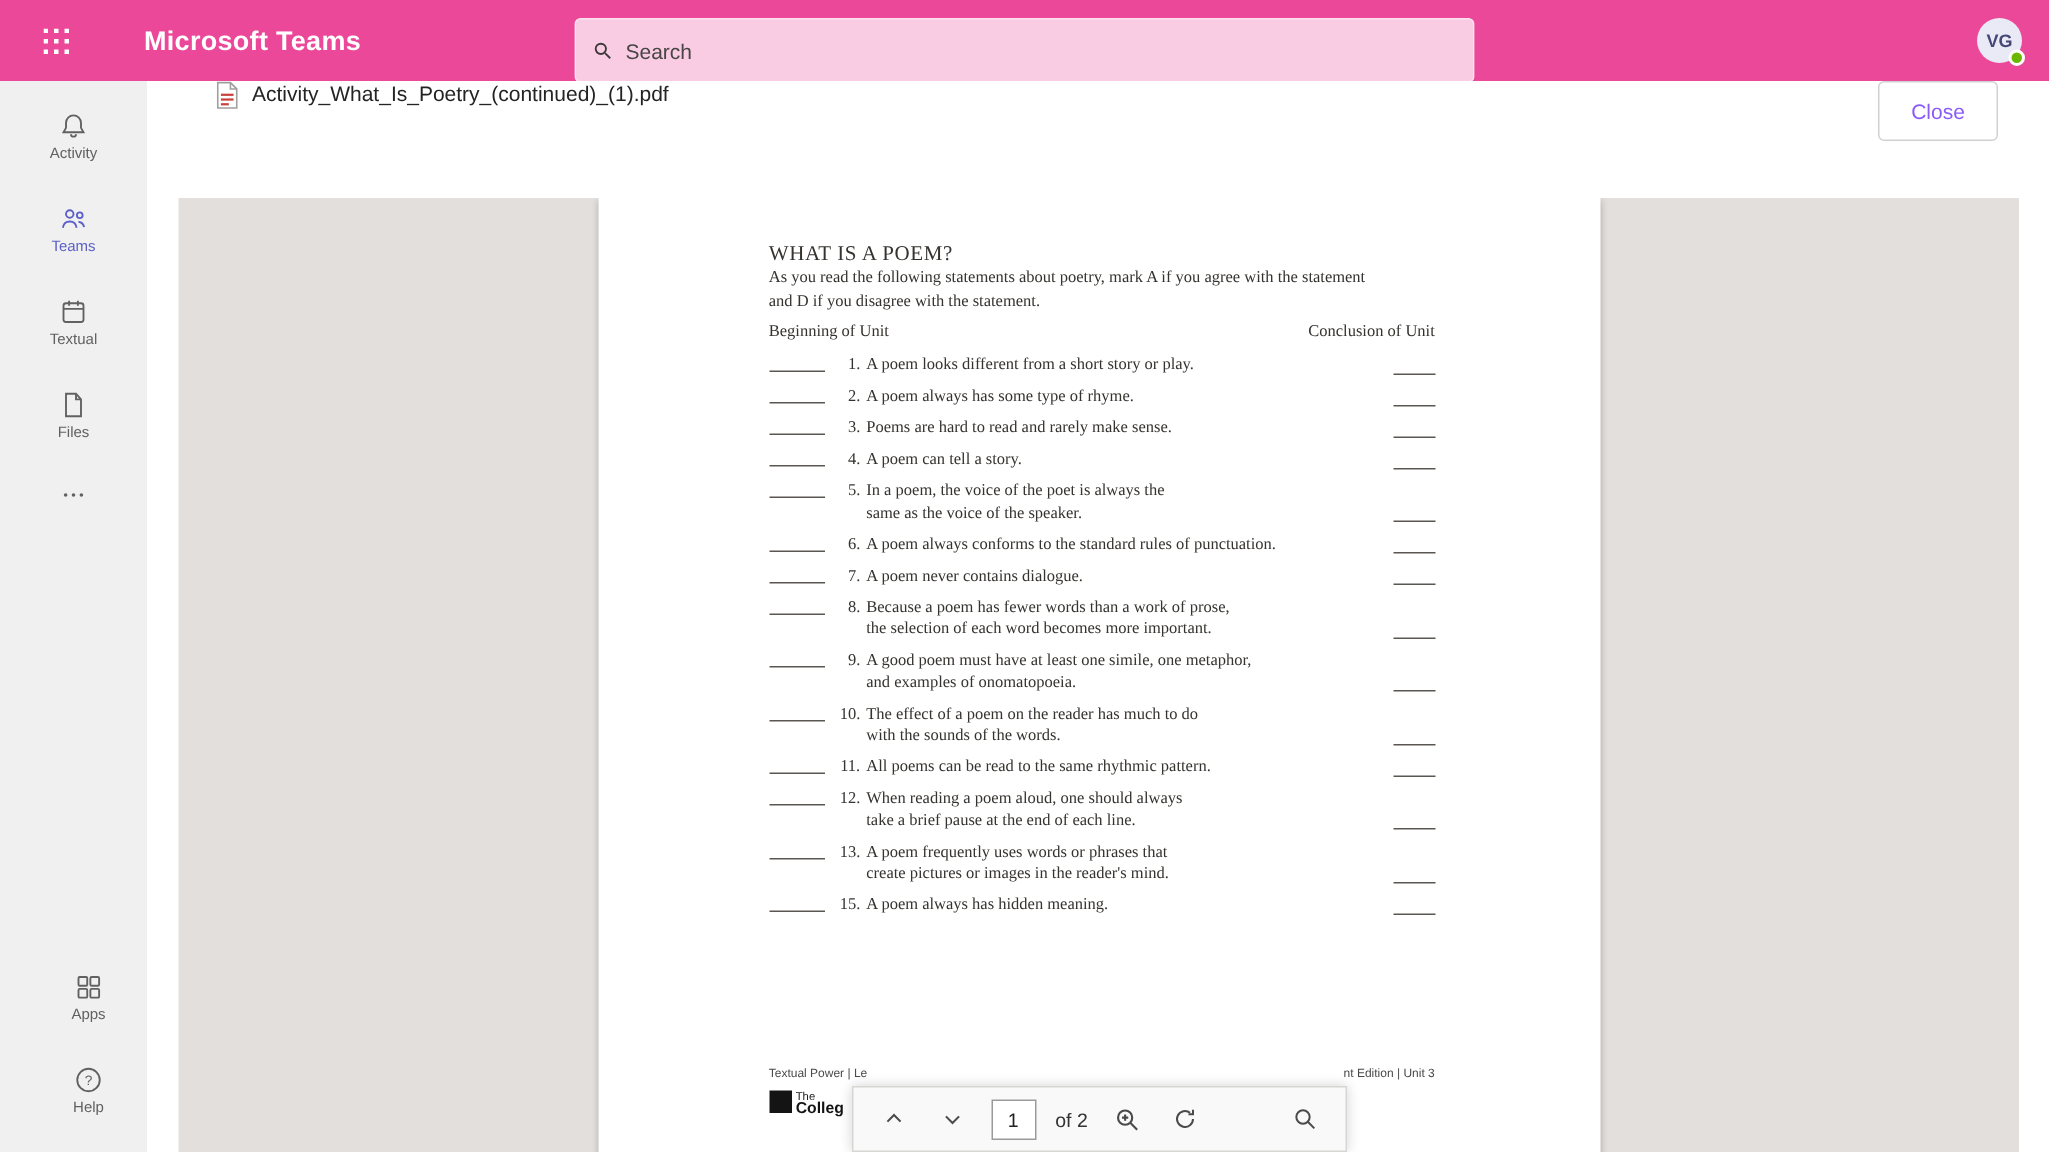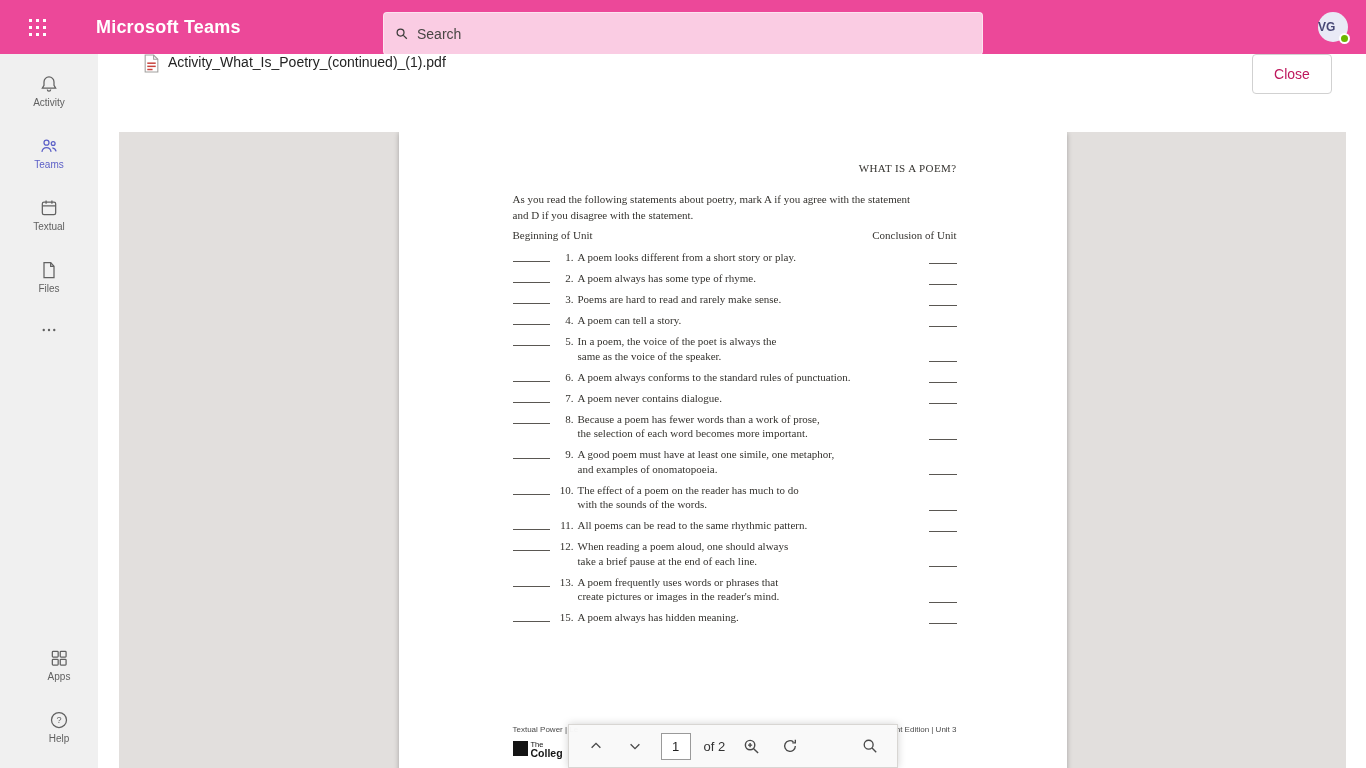--- a/index.html
+++ b/index.html
@@ -9,46 +9,46 @@
   .topbar { height:54px; background:#ec4899; display:flex; align-items:center; position:relative; z-index:5; }
   .waffle { width:75px; height:54px; display:flex; align-items:center; justify-content:center; cursor:pointer; }
   .app-title { color:#fff; font-size:18px; font-weight:bold; margin-left:21px; letter-spacing:.2px; }
   .searchbox { position:absolute; left:50%; top:12px; transform:translateX(-50%); width:600px; height:43px;
     background:rgba(255,255,255,.72); border:1px solid rgba(255,255,255,.45); border-radius:4px;
     display:flex; align-items:center; padding:0 10px; }
   .searchbox svg { color:#3b3a39; flex:none; }
   .searchbox input { border:none; outline:none; background:transparent; font-size:14px; color:#252423; margin-left:8px; width:100%; font-family:"Liberation Sans",sans-serif; }
   .searchbox input::placeholder { color:#484644; }
   .avatar { position:absolute; right:18px; top:12px; width:30px; height:30px; border-radius:50%;
-    background:#e9eaf6; color:#464775; font-size:12px; font-weight:bold; display:flex; align-items:center; cursor:pointer; }
+    background:#e9eaf6; color:#464775; font-size:12px; font-weight:bold; display:flex; align-items:center; justify-content:center; cursor:pointer; }
   .status-dot { position:absolute; right:-2px; bottom:-2px; width:11px; height:11px; border-radius:50%; background:#6bb700; border:2px solid #fff; }
 
   
   .shell { display:flex; height:714px; }
   .sidebar { width:98px; background:#f0f0f0; display:flex; flex-direction:column; align-items:center; padding:6px 0; flex:none;text-align:center; }
   .nav-item { width:75px; height:62px; display:flex; flex-direction:column; align-items:center; justify-content:center; gap:4px; color:#616161; cursor:pointer; }
   .nav-item.small { height:44px; }
   .nav-item.active { color:#5b5fc7; }
   .nav-label { font-size:10px; line-height:1; }
   .nav-bottom { margin-top:auto; display:flex; flex-direction:column; align-items:center; padding-bottom:4px;padding-left:20px; }
 
   .main { flex:1; min-width:0; display:flex; flex-direction:column; background:#fff; }
 
   
   .file-header { height:78px; flex:none; display:flex; align-items:flex-start; padding:0 34px 0 45px; background:#fff; }
   .file-icon { flex:none; display:flex; margin-right:8px; }
   .file-name { font-size:14px; color:#242424; }
   .close-btn { margin-left:auto; width:80px; height:40px; background:#fff; border:1px solid #d1d1d1; border-radius:4px;
-    font-size:14px; color:#be185d; cursor:pointer; font-family:"Liberation Sans",sans-serif; }
+    font-size:14px; color:#8b5cf6; cursor:pointer; font-family:"Liberation Sans",sans-serif; }
 
   
   .viewer { flex:1; margin:0 20px 0 21px; background:#e2dfdd; position:relative; overflow:hidden; }
   .page { width:668px; margin:0 auto; min-height:940px; background:#fff; box-shadow:0 1px 5px rgba(0,0,0,.28);
     padding:30px 110px 0 114px; font-family:"Liberation Serif",serif; color:#35332f; }
-  .doc-title { text-align:right; font-size:11px; letter-spacing:.4px; margin-bottom:18px; }
+  .doc-title { text-align:left; font-size:14px; letter-spacing:.4px; margin-bottom:0; }
   .doc-instr { font-size:11px; line-height:15.5px; white-space:pre-line; }
   .doc-cols { display:flex; justify-content:space-between; font-size:11px; margin-top:6px; margin-bottom:9px; }
 
   .stmt { display:flex; align-items:flex-start; margin-bottom:6.5px; font-size:11px; line-height:14.5px; }
   .blank-l { width:37px; height:12px; border-bottom:1px solid #5a5752; flex:none; margin-right:5px; }
   .num { width:19px; flex:none; text-align:right; margin-right:4px; }
   .stmt-text { white-space:pre-line; max-width:330px; }
   .blank-r { width:28px; height:12px; border-bottom:1px solid #5a5752; flex:none; margin-left:auto; align-self:flex-end; margin-bottom:1px; }
 
   .page-footer { display:flex; justify-content:space-between; margin-top:100px; font-family:"Liberation Sans",sans-serif; font-size:8px; color:#4a4a4a; }

